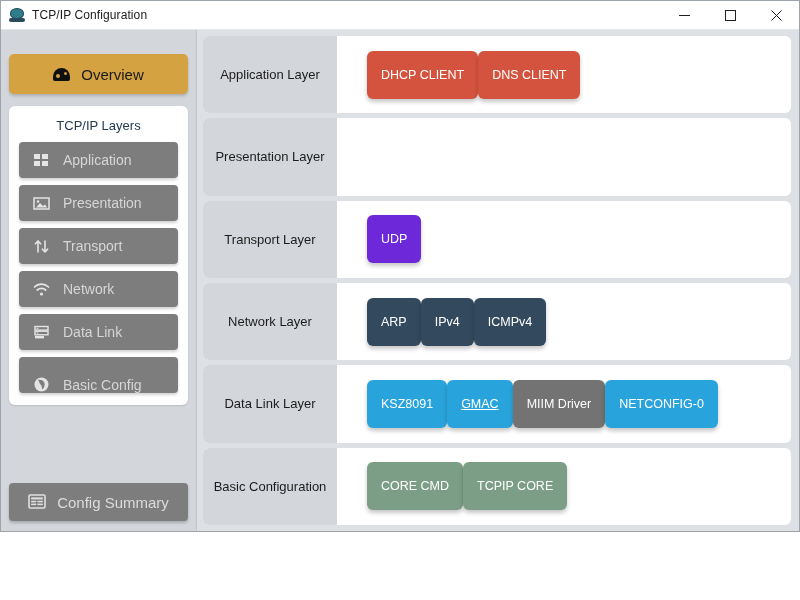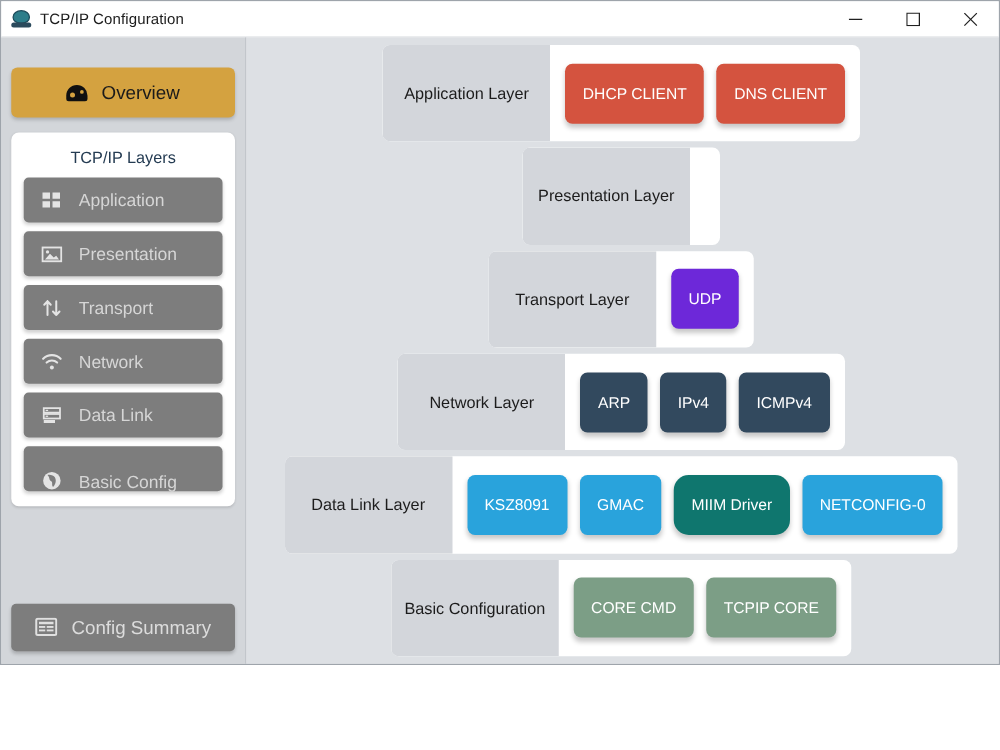--- a/index.html
+++ b/index.html
@@ -146,21 +146,20 @@
   .config-summary-btn .label { font-size: 15px; color: #dcdcdc; }
 
   
   .content {
     flex: 1 1 auto;
     background: #dde0e4;
     padding: 6px 8px 6px 6px;
     display: flex; flex-direction: column;
     gap: 5px;
     overflow: hidden;
-    align-items: center;
   }
   .layer-row {
     flex: 1 1 0;
     display: flex;
     background: #ffffff;
     border-radius: 6px;
     min-height: 0;
     overflow: hidden;
   }
   .row-label {
@@ -168,22 +167,21 @@
     background: #d3d6db;
     display: flex; align-items: center; justify-content: center;
     font-size: 13px;
     color: #1c1c1c;
     text-align: center;
     padding: 0 6px;
   }
   .row-items {
     flex: 1 1 auto;
     display: flex; align-items: center;
-    gap: 10px;
-    padding: 0 12px;
+    padding: 0 30px;
     overflow: hidden;
   }
   .chip {
     border-radius: 6px;
     color: #ffffff;
     font-size: 12.5px;
     padding: 0 14px;
     height: 46px;
     display: flex; align-items: center; justify-content: center;
     box-shadow: 0 3px 4px rgba(0,0,0,0.22);
@@ -348,22 +346,22 @@
           <div class="chip tall" style="background: rgb(50, 73, 94);">ARP</div>
           <div class="chip tall" style="background: rgb(50, 73, 94);">IPv4</div>
           <div class="chip tall" style="background: rgb(50, 73, 94);">ICMPv4</div>
         </div>
       </div>
 
       <div class="layer-row">
         <div class="row-label">Data Link Layer</div>
         <div class="row-items">
           <div class="chip tall" style="background: rgb(41, 163, 220);">KSZ8091</div>
-          <div class="chip tall" style="background: rgb(41, 163, 220);">GMAC</div>
-          <div class="chip tall" style="background: #0f766e; border-radius: 12px;">MIIM Driver</div>
+          <div class="chip tall" style="background: rgb(41, 163, 220); text-decoration: underline;">GMAC</div>
+          <div class="chip tall" style="background: #737373;">MIIM Driver</div>
           <div class="chip tall" style="background: rgb(41, 163, 220);">NETCONFIG-0</div>
         </div>
       </div>
 
       <div class="layer-row">
         <div class="row-label">Basic Configuration</div>
         <div class="row-items">
           <div class="chip tall" style="background: rgb(124, 158, 134);">CORE CMD</div>
           <div class="chip tall" style="background: rgb(124, 158, 134);">TCPIP CORE</div>
         </div>

